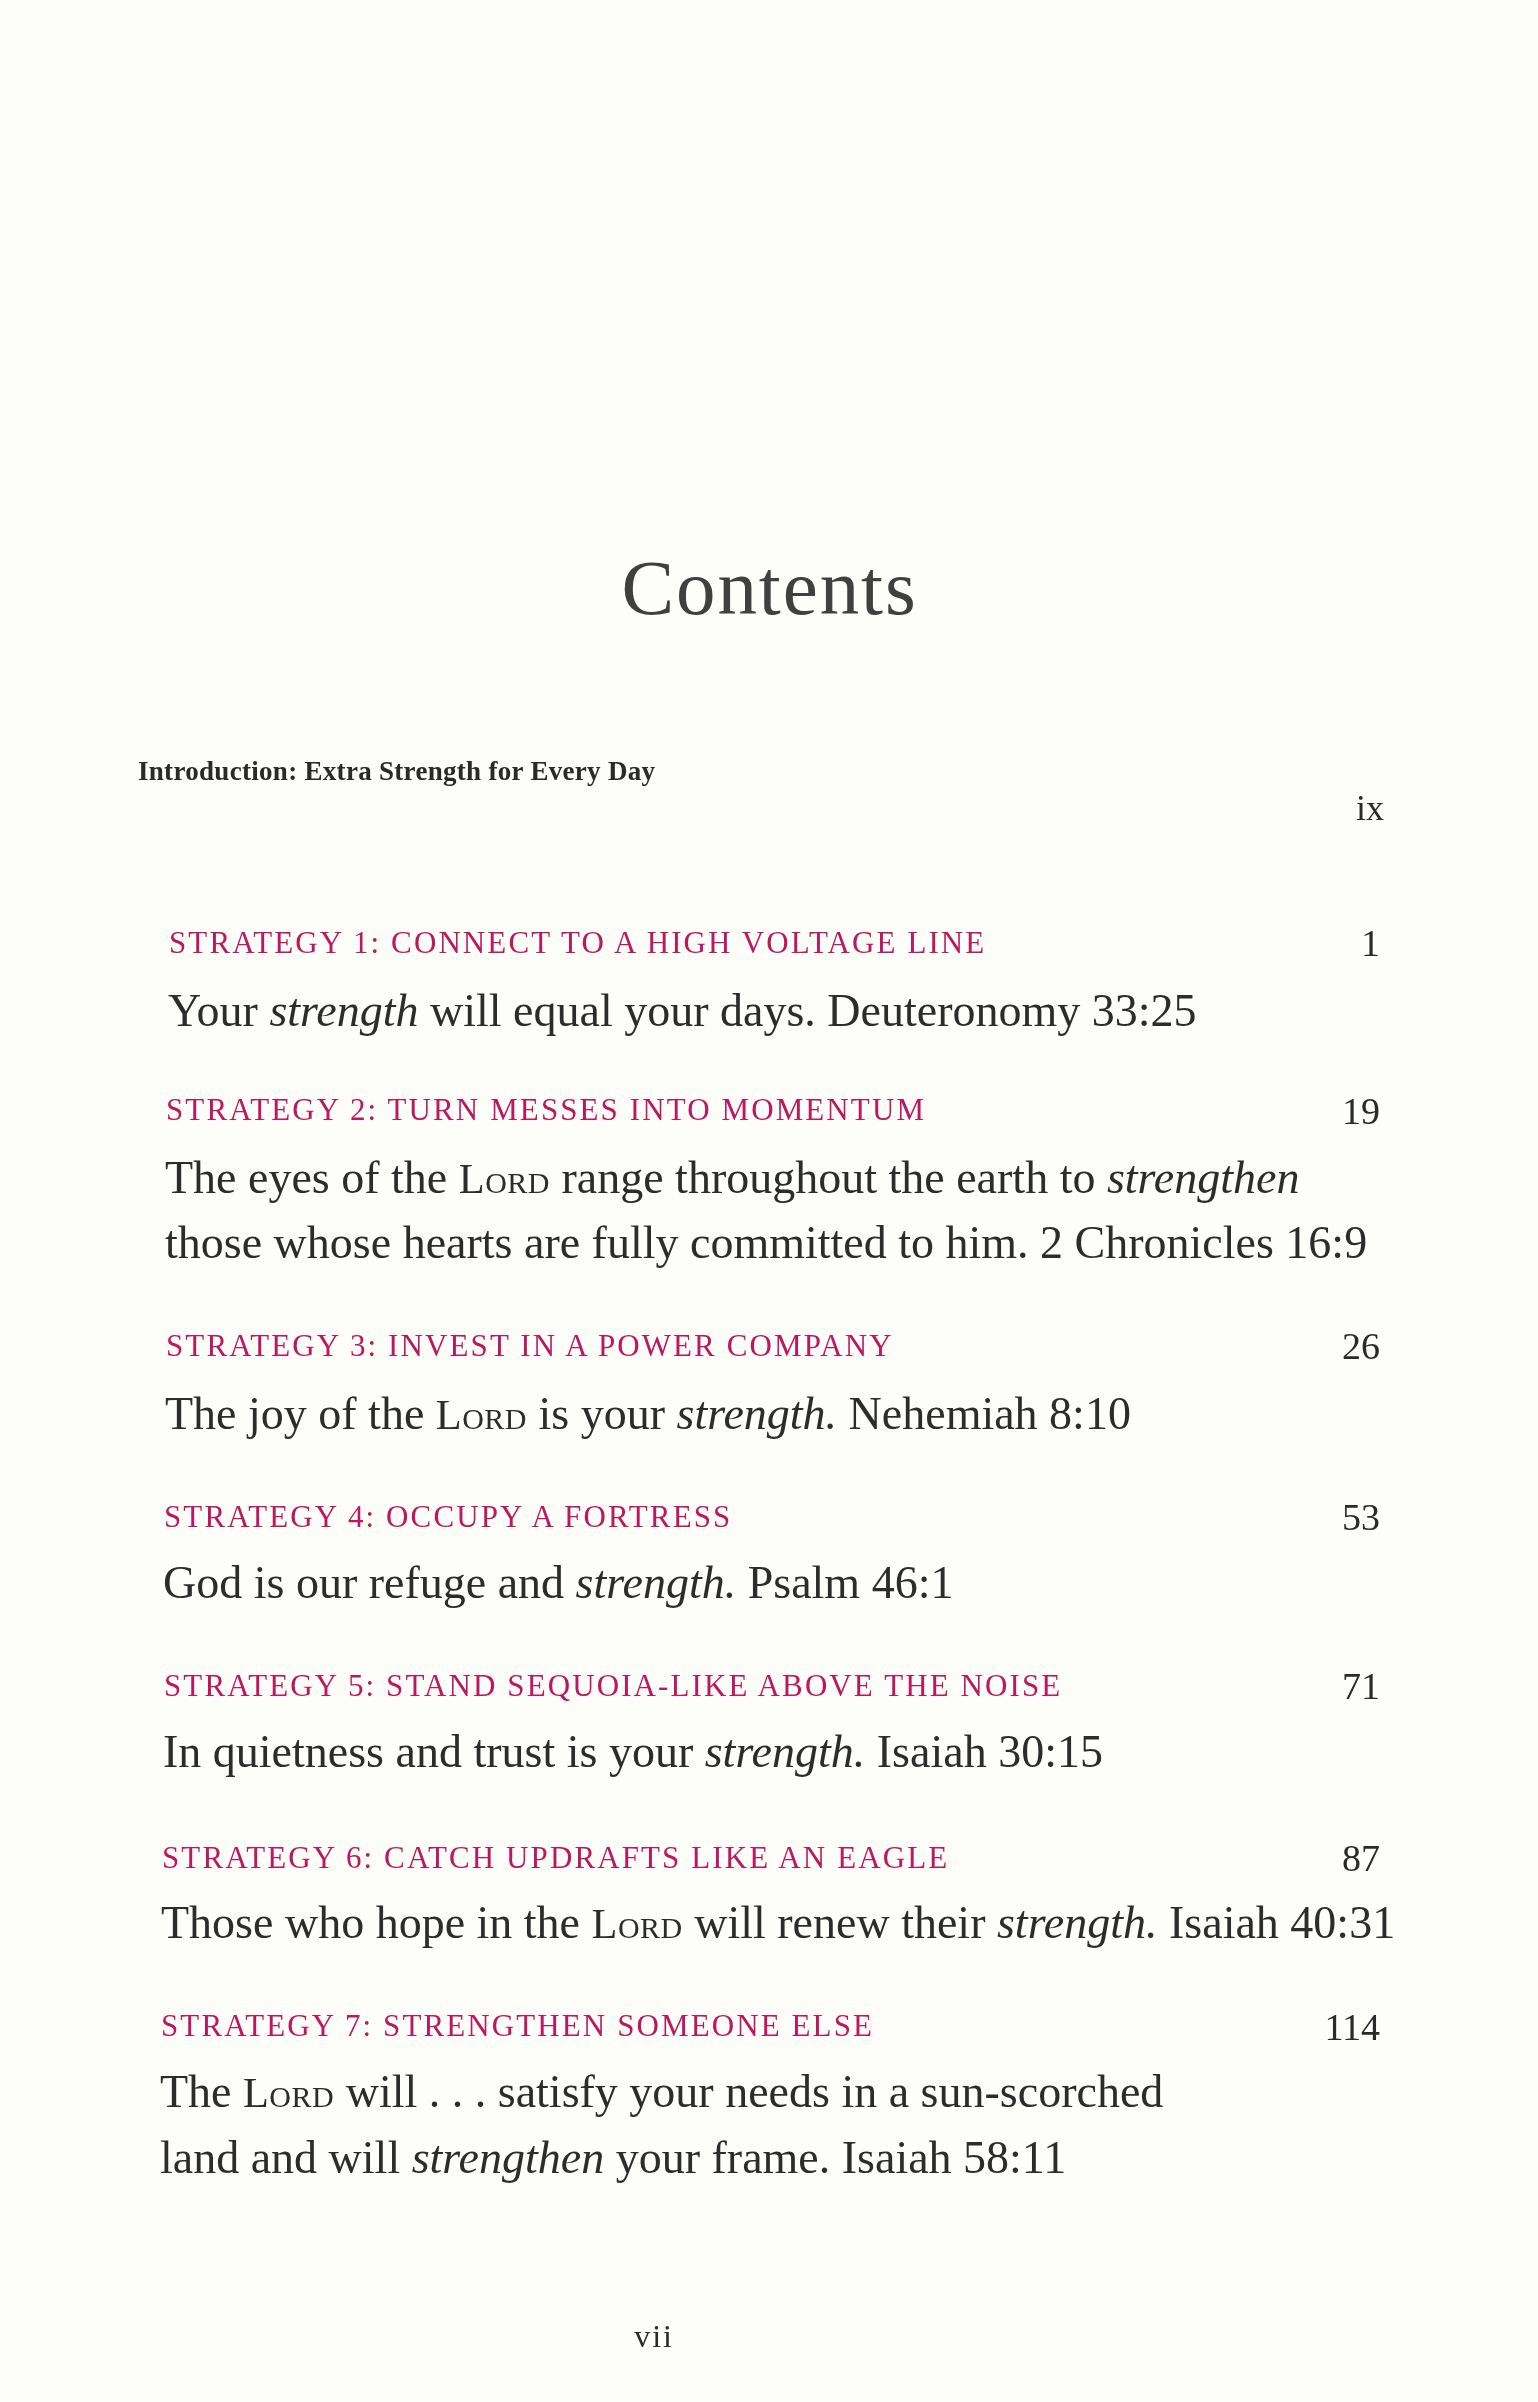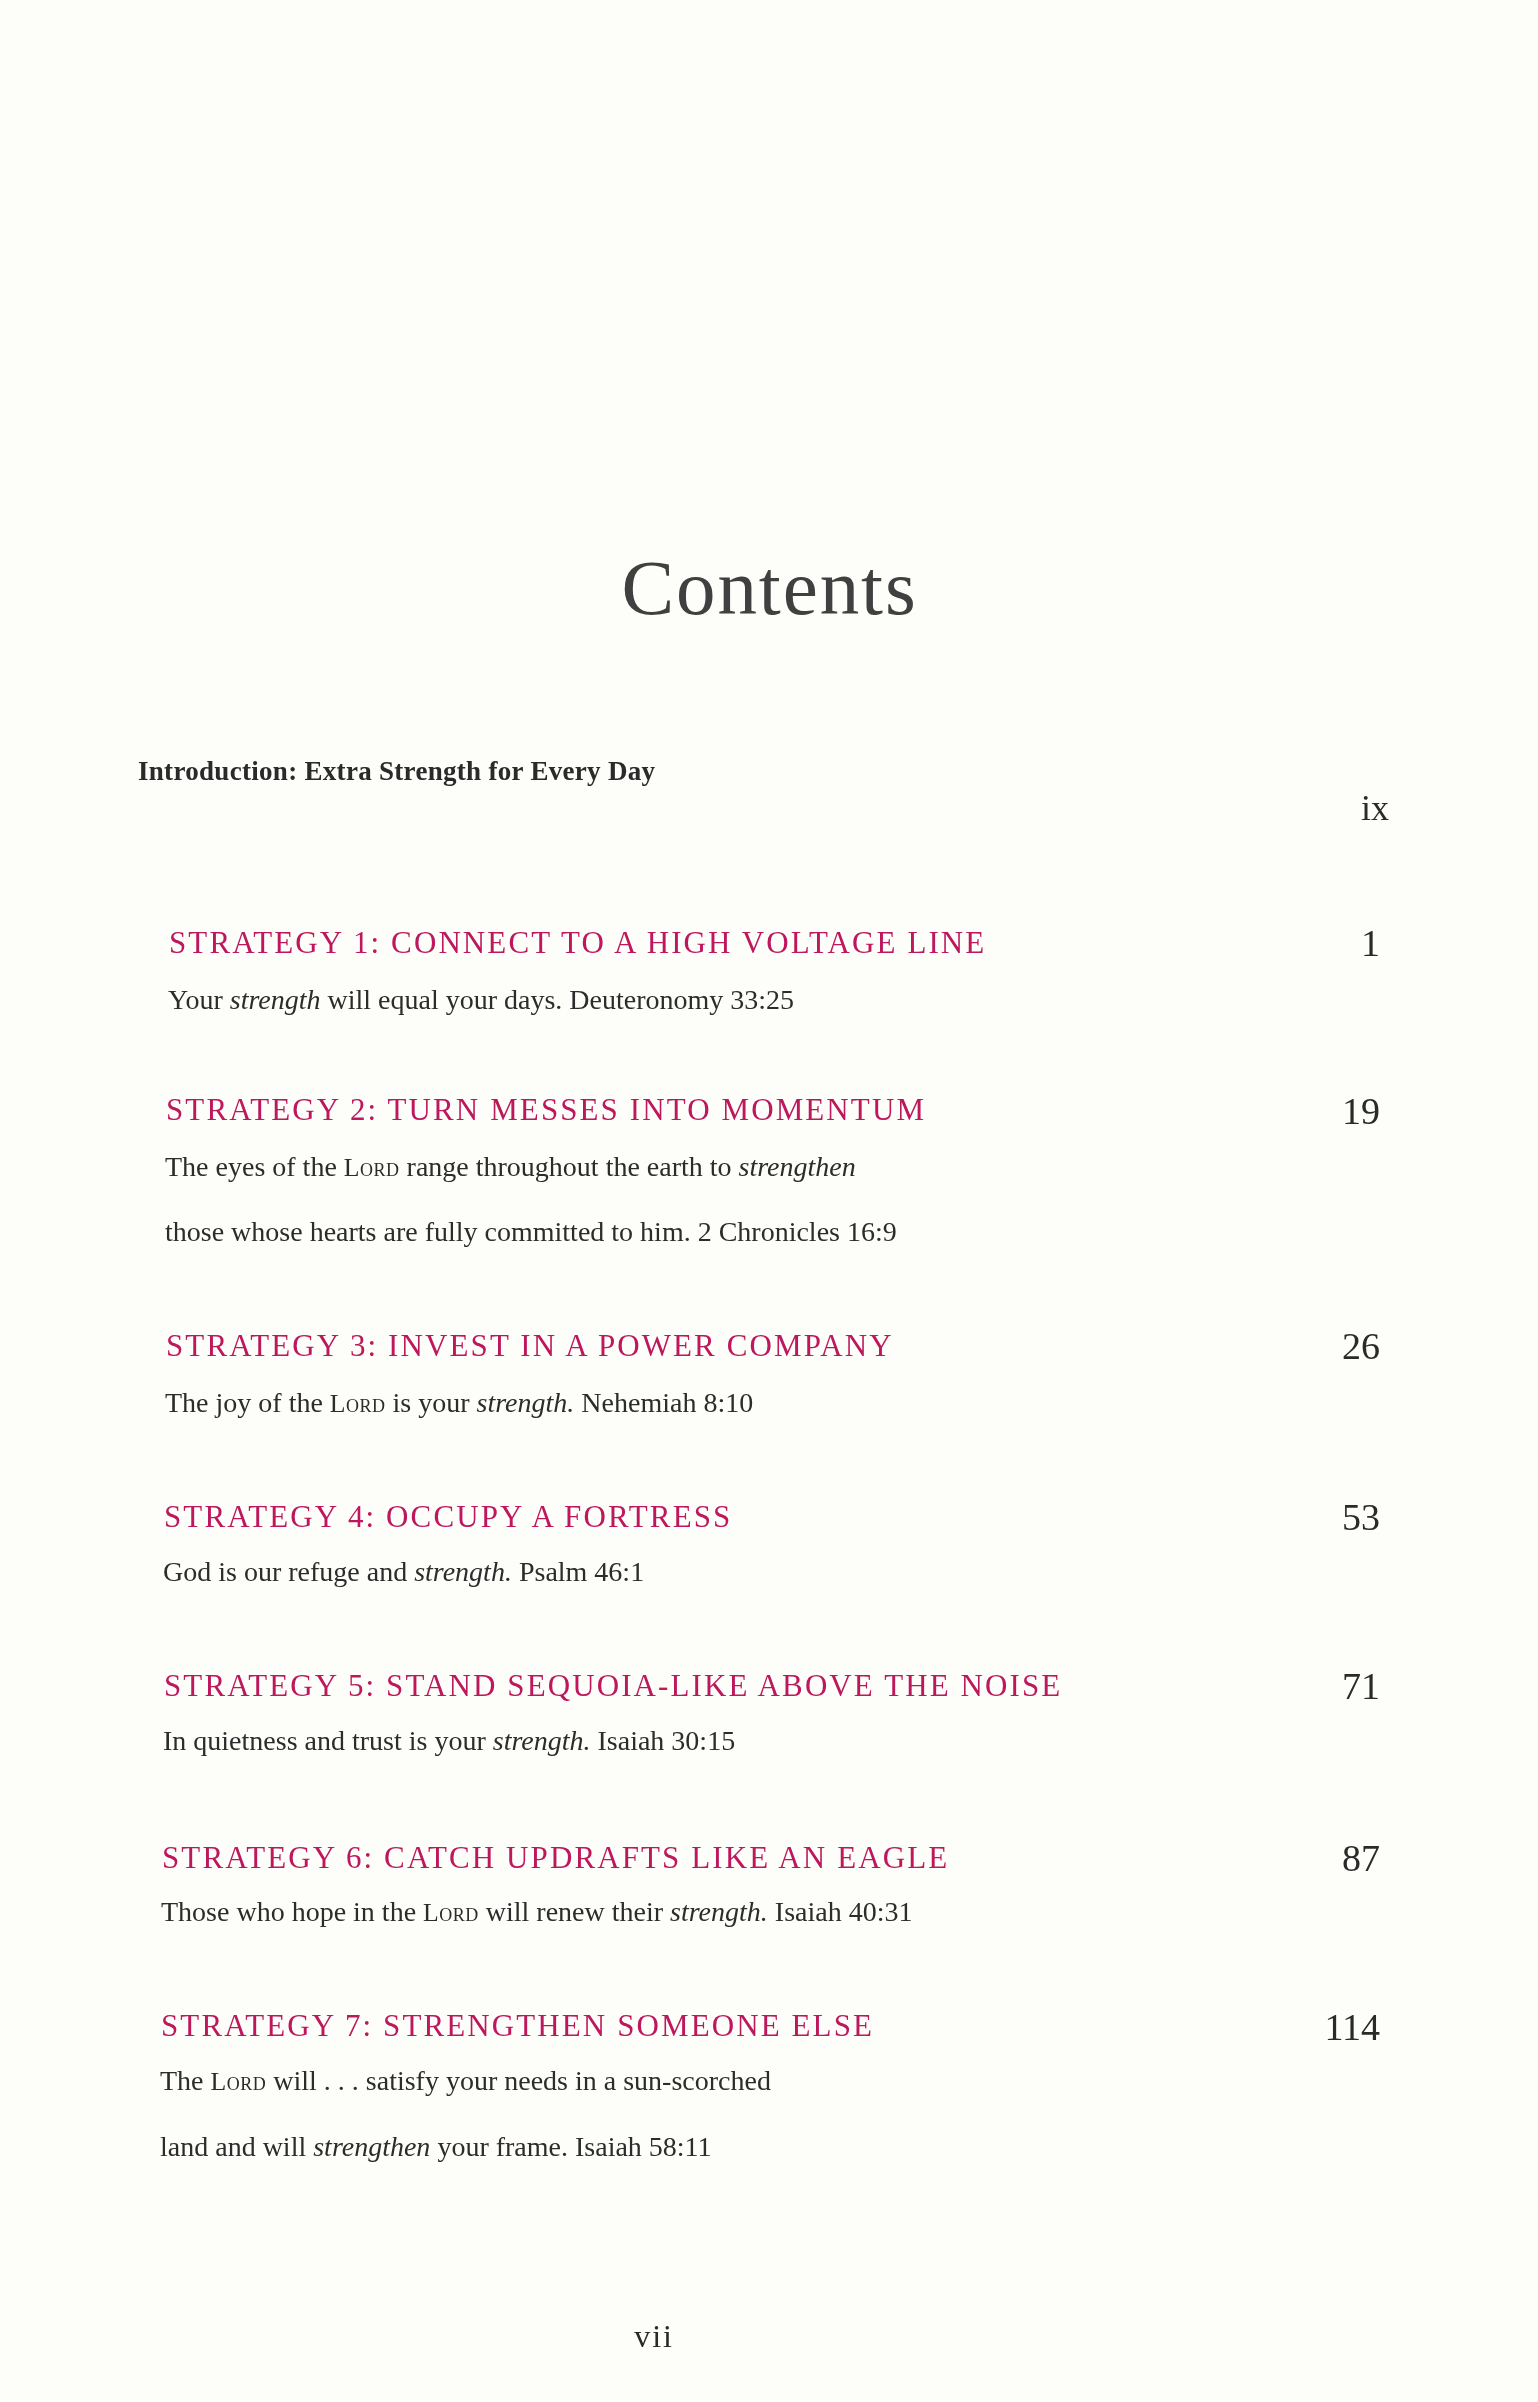--- a/index.html
+++ b/index.html
@@ -6,23 +6,23 @@
   body {
     width:1539px; height:2402px; background:#fdfdfa; position:relative; overflow:hidden;
     font-family:"Liberation Serif","DejaVu Serif",serif; color:#2a2a2a;
   }
   .abs { position:absolute; white-space:nowrap; }
   #title {
     left:0; width:1539px; text-align:center; top:490px;
     font-size:79px; letter-spacing:1.9px; color:#404040; font-weight:normal;
   }
   .intro { left:138px; top:756px; font-size:27px; letter-spacing:0.3px;font-weight:bold; }
-  .intro-page { left:1356px; top:787px; font-size:36px; width:38px; text-align:center; }
+  .intro-page { left:1356px; top:787px; font-size:36px; width:38px; text-align:left; }
   .head { font-size:31px; letter-spacing:2.1px; text-transform:uppercase; color:#be185d; }
-  .verse { font-size:28px; color:#2c2c2c; }
+  .verse { font-size:46px; color:#2c2c2c; }
   .verse i { font-style:italic; }
   .sc { font-variant:small-caps; font-size:0.92em; letter-spacing:0.5px; }
   .pg { font-size:38px; text-align:right; width:94px; }
   .folio { left:0; width:1308px; text-align:center; top:2318px; font-size:32px; letter-spacing:1.9px; }
 </style>
 </head>
 <body>
 
 <h1 id="title" class="abs">Contents</h1>
 

